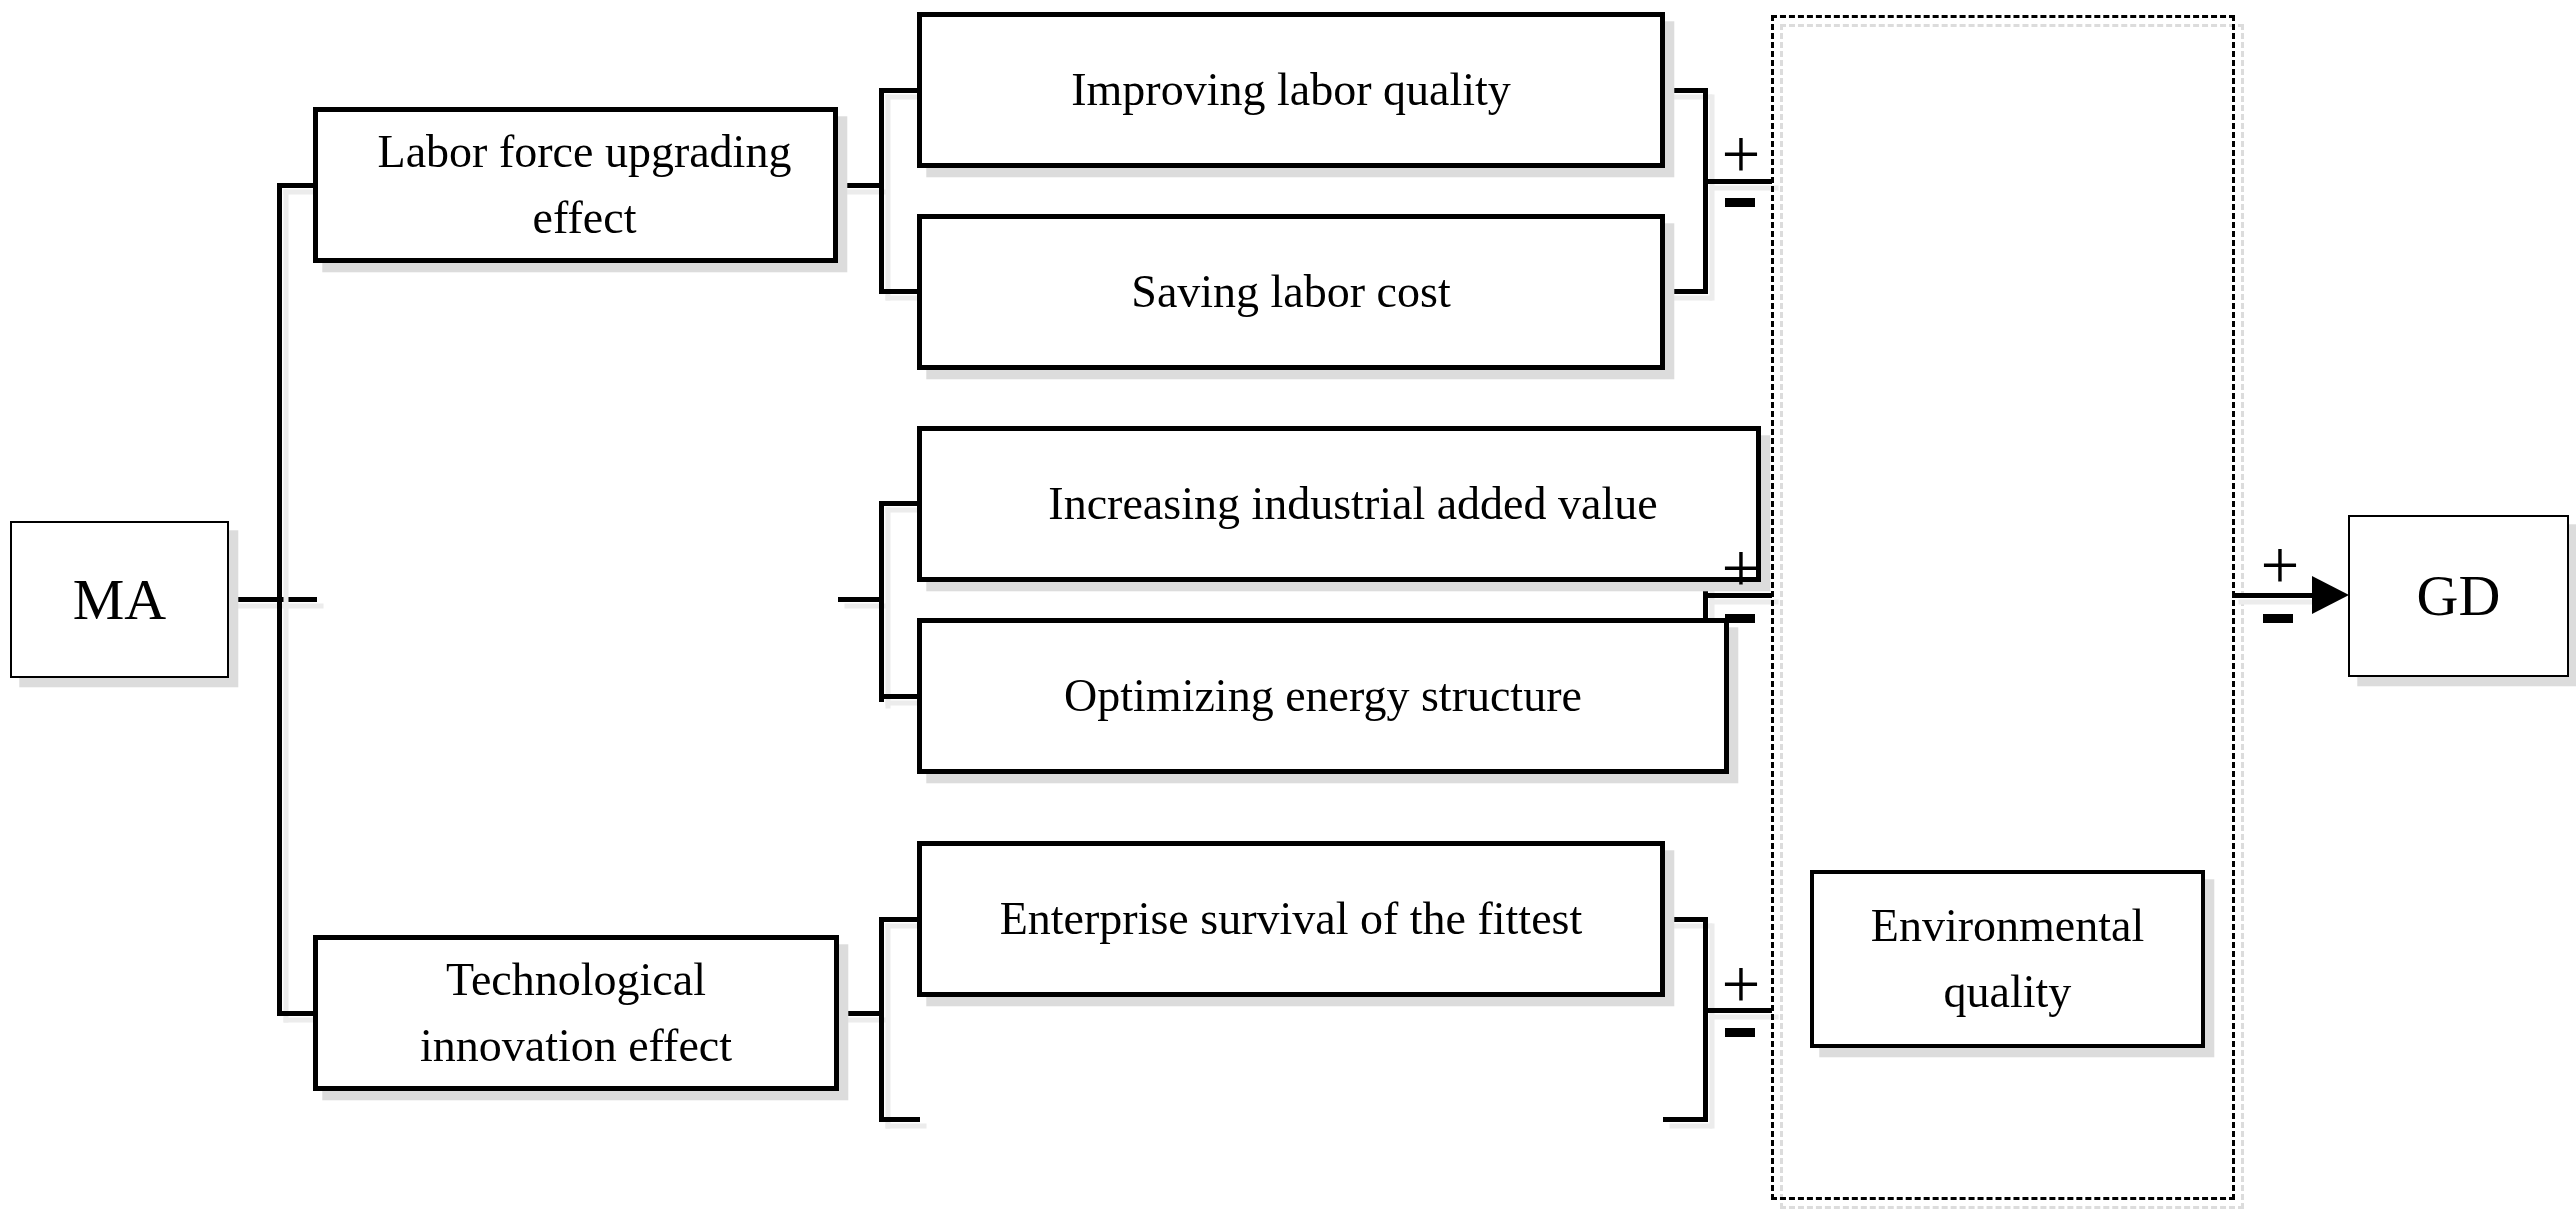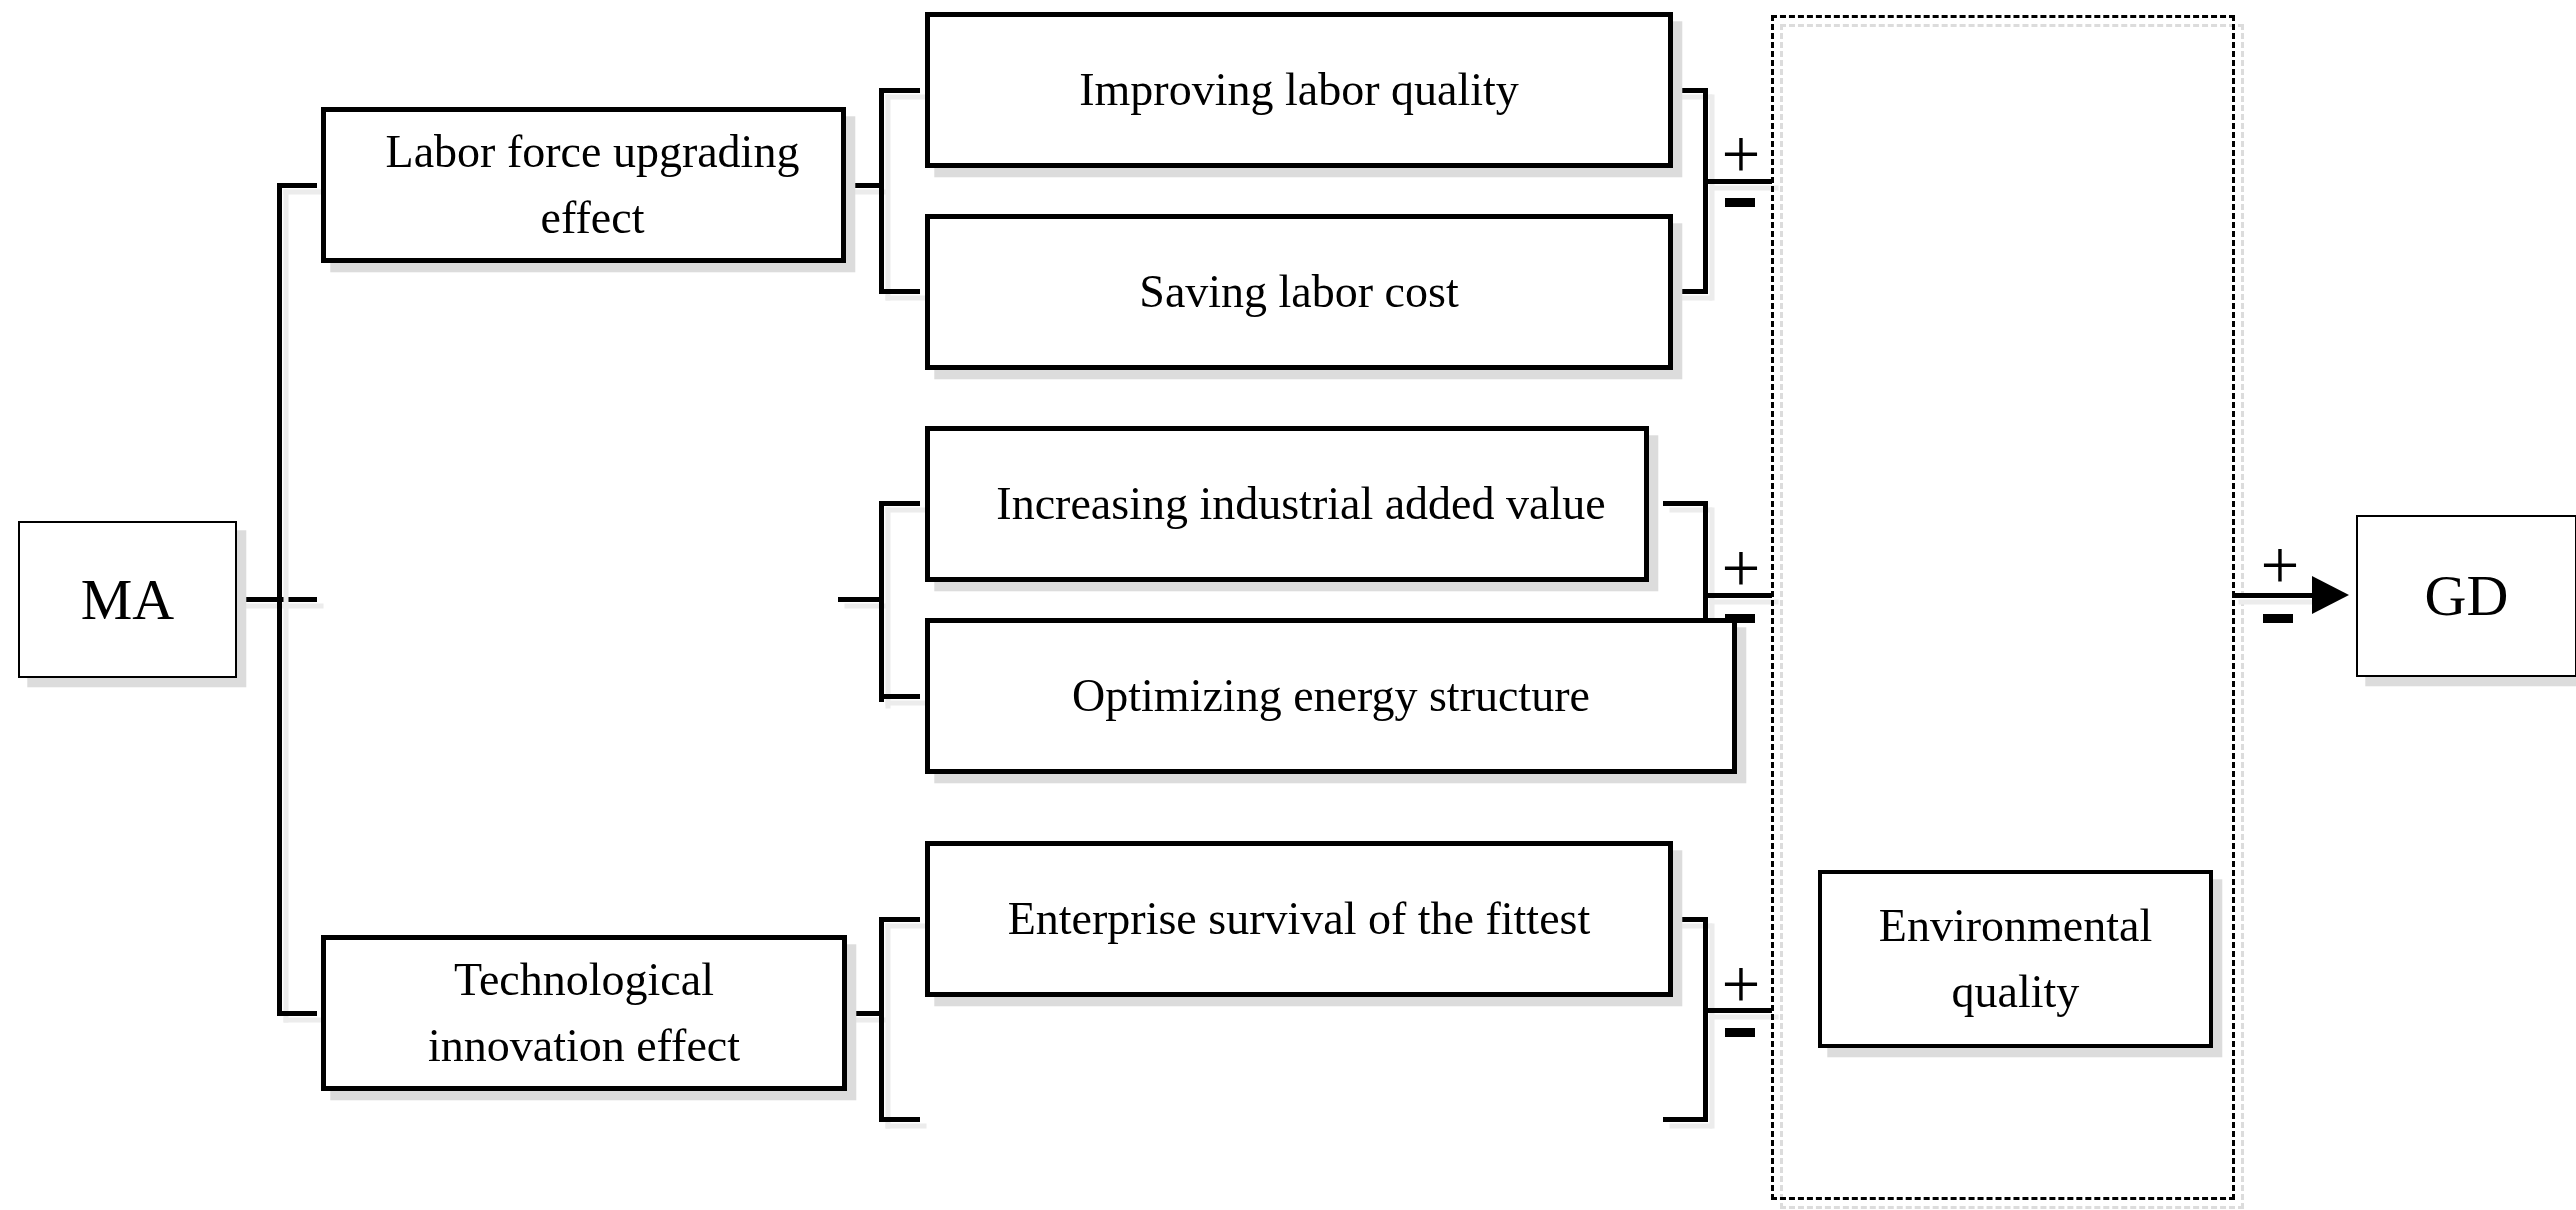--- a/index.html
+++ b/index.html
@@ -19,21 +19,20 @@
     border:5px solid #000;
     box-shadow:9.3px 9.3px 0 0 #dcdcdc;
     display:flex;
     flex-direction:column;
     align-items:center;
     justify-content:center;
     text-align:center;
     z-index:2;
     font-size:46px;
     line-height:66px;
-    margin-left:8px;
   }
   .b-thin{border-width:2.2px;}
   .b-med{border-width:4.3px;}
   .f-big{font-size:58px;line-height:58px;}
   .box span{display:block;white-space:nowrap;}
   
   .hl,.vl{
     position:absolute;
     background:#000;
     box-shadow:6.5px 6.5px 0 0 #ececec;
@@ -114,21 +113,21 @@
   <div class="vl" style="left:879px;top:917px;width:5px;height:205px;"></div>
   <div class="hl" style="left:879px;top:917px;width:41px;height:5px;"></div>
   <div class="hl" style="left:879px;top:1117px;width:41px;height:5px;"></div>
 
   <div class="box" style="left:917px;top:12.2px;width:748px;height:156px;">
     <span>Improving labor quality</span>
   </div>
   <div class="box" style="left:917px;top:214px;width:748px;height:156px;">
     <span>Saving labor cost</span>
   </div>
-  <div class="box" style="left:917px;top:426px;width:724px;height:156px;padding-left:28px;">
+  <div class="box" style="left:917px;top:426px;width:844px;height:156px;padding-left:28px;">
     <span>Increasing industrial added value</span>
   </div>
   <div class="box" style="left:917px;top:618px;width:812px;height:156px;">
     <span>Optimizing energy structure</span>
   </div>
   <div class="box" style="left:917px;top:841px;width:748px;height:156px;">
     <span>Enterprise survival of the fittest</span>
   </div>
 
   <div class="hl" style="left:1663px;top:88px;width:43px;height:5px;"></div>

